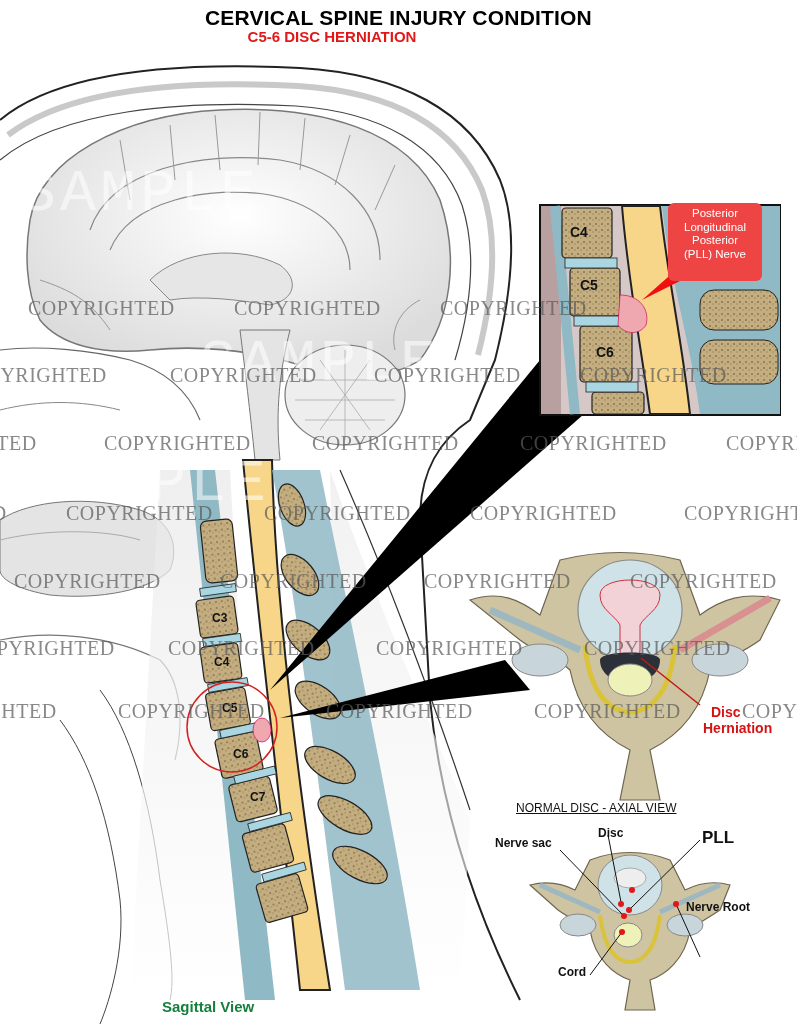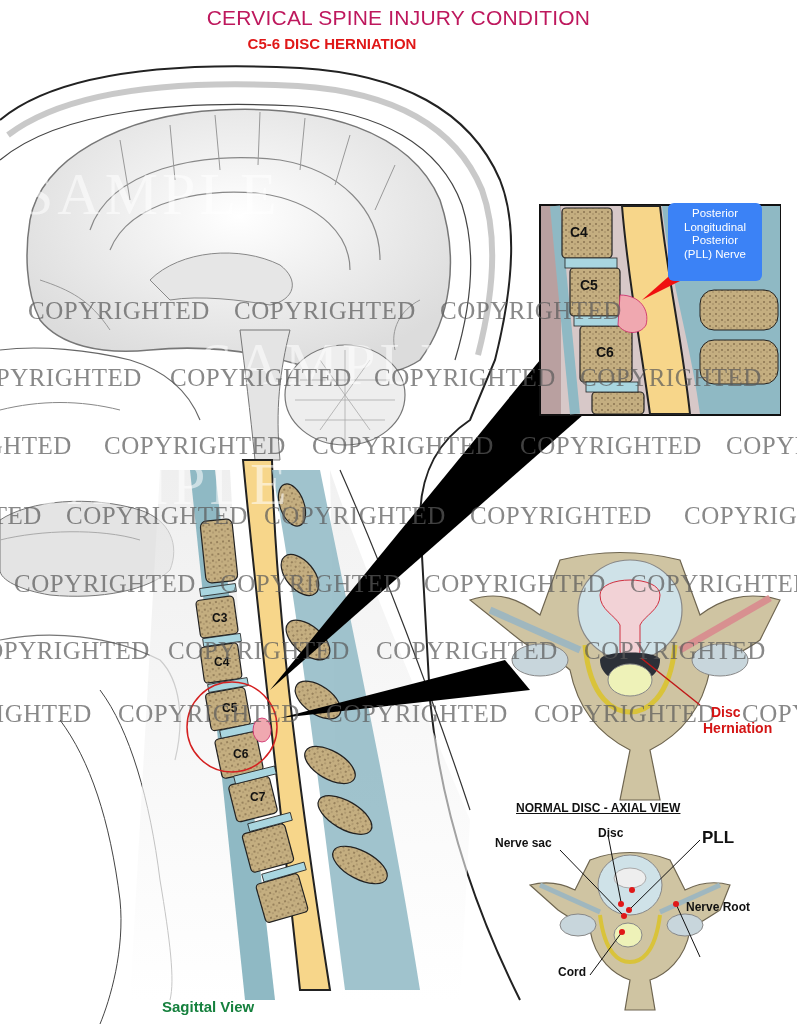--- a/index.html
+++ b/index.html
@@ -1,34 +1,34 @@
 <!DOCTYPE html>
 <html><head>
 <meta charset="utf-8">
 <style>
   html, body { margin: 0; padding: 0; background: #ffffff; }
   body { width: 797px; height: 1024px; position: relative; overflow: hidden;
          font-family: "Liberation Sans", sans-serif; }
   .abs { position: absolute; }
-  .title { left: 0; width: 797px; top: 6px; text-align: center; font-weight: normal;
-           font-size: 21px; color: #be185d; letter-spacing: 0.2px; }
-  .subtitle { left: 0; width: 664px; top: 35px; text-align: center; font-weight: bold;
+  .title { left: 0; width: 797px; top: 6px; text-align: center; font-weight: bold;
+           font-size: 21px; color: #000000; letter-spacing: 0.2px; }
+  .subtitle { left: 0; width: 664px; top: 28px; text-align: center; font-weight: bold;
               font-size: 15px; color: #e01818; }
   svg { position: absolute; left: 0; top: 0; }
-  .wm { position: absolute; font-family: "Liberation Serif", serif; font-size: 25px;
+  .wm { position: absolute; font-family: "Liberation Serif", serif; font-size: 20px;
         color: rgba(90,90,90,0.72); white-space: nowrap; letter-spacing: 0.5px;
         pointer-events: none; }
-  .wm-sample { position: absolute; font-family: Liberation Serif, serif; font-size: 60px;
+  .wm-sample { position: absolute; font-family: Liberation Mono, monospace; font-size: 60px;
         color: rgba(255,255,255,0.55); white-space: nowrap; pointer-events: none; letter-spacing: 4px; }
   .callout { position: absolute; left: 668px; top: 203px; width: 94px; height: 78px;
-             background: #3b82f6; border-radius: 6px; color: #fff; font-size: 11.5px;
+             background: #ef4444; border-radius: 6px; color: #fff; font-size: 11.5px;
              text-align: center; line-height: 13.5px; padding-top: 4px; box-sizing: border-box; }
   .lbl { position: absolute; font-weight: bold; font-size: 12px; color: #111; white-space: nowrap; }
   .lbl-red { position: absolute; font-weight: bold; font-size: 14px; color: #d41414; line-height: 16px; }
-  .axial-title { position: absolute; left: 516px; top: 801px; font-weight: bold; font-size: 12px;
+  .axial-title { position: absolute; left: 516px; top: 801px; font-weight: normal; font-size: 12px;
                  color: #111; text-decoration: underline; white-space: nowrap; }
   .pll { position: absolute; left: 702px; top: 828px; font-weight: bold; font-size: 17px; color: #111; }
   .sag-caption { position: absolute; left: 162px; top: 998px; font-weight: bold; font-size: 15px; color: #15803d; }
 </style>
 </head>
 <body>
 
 <div class="abs title">CERVICAL SPINE INJURY CONDITION</div>
 <div class="abs subtitle">C5-6 DISC HERNIATION</div>
 

